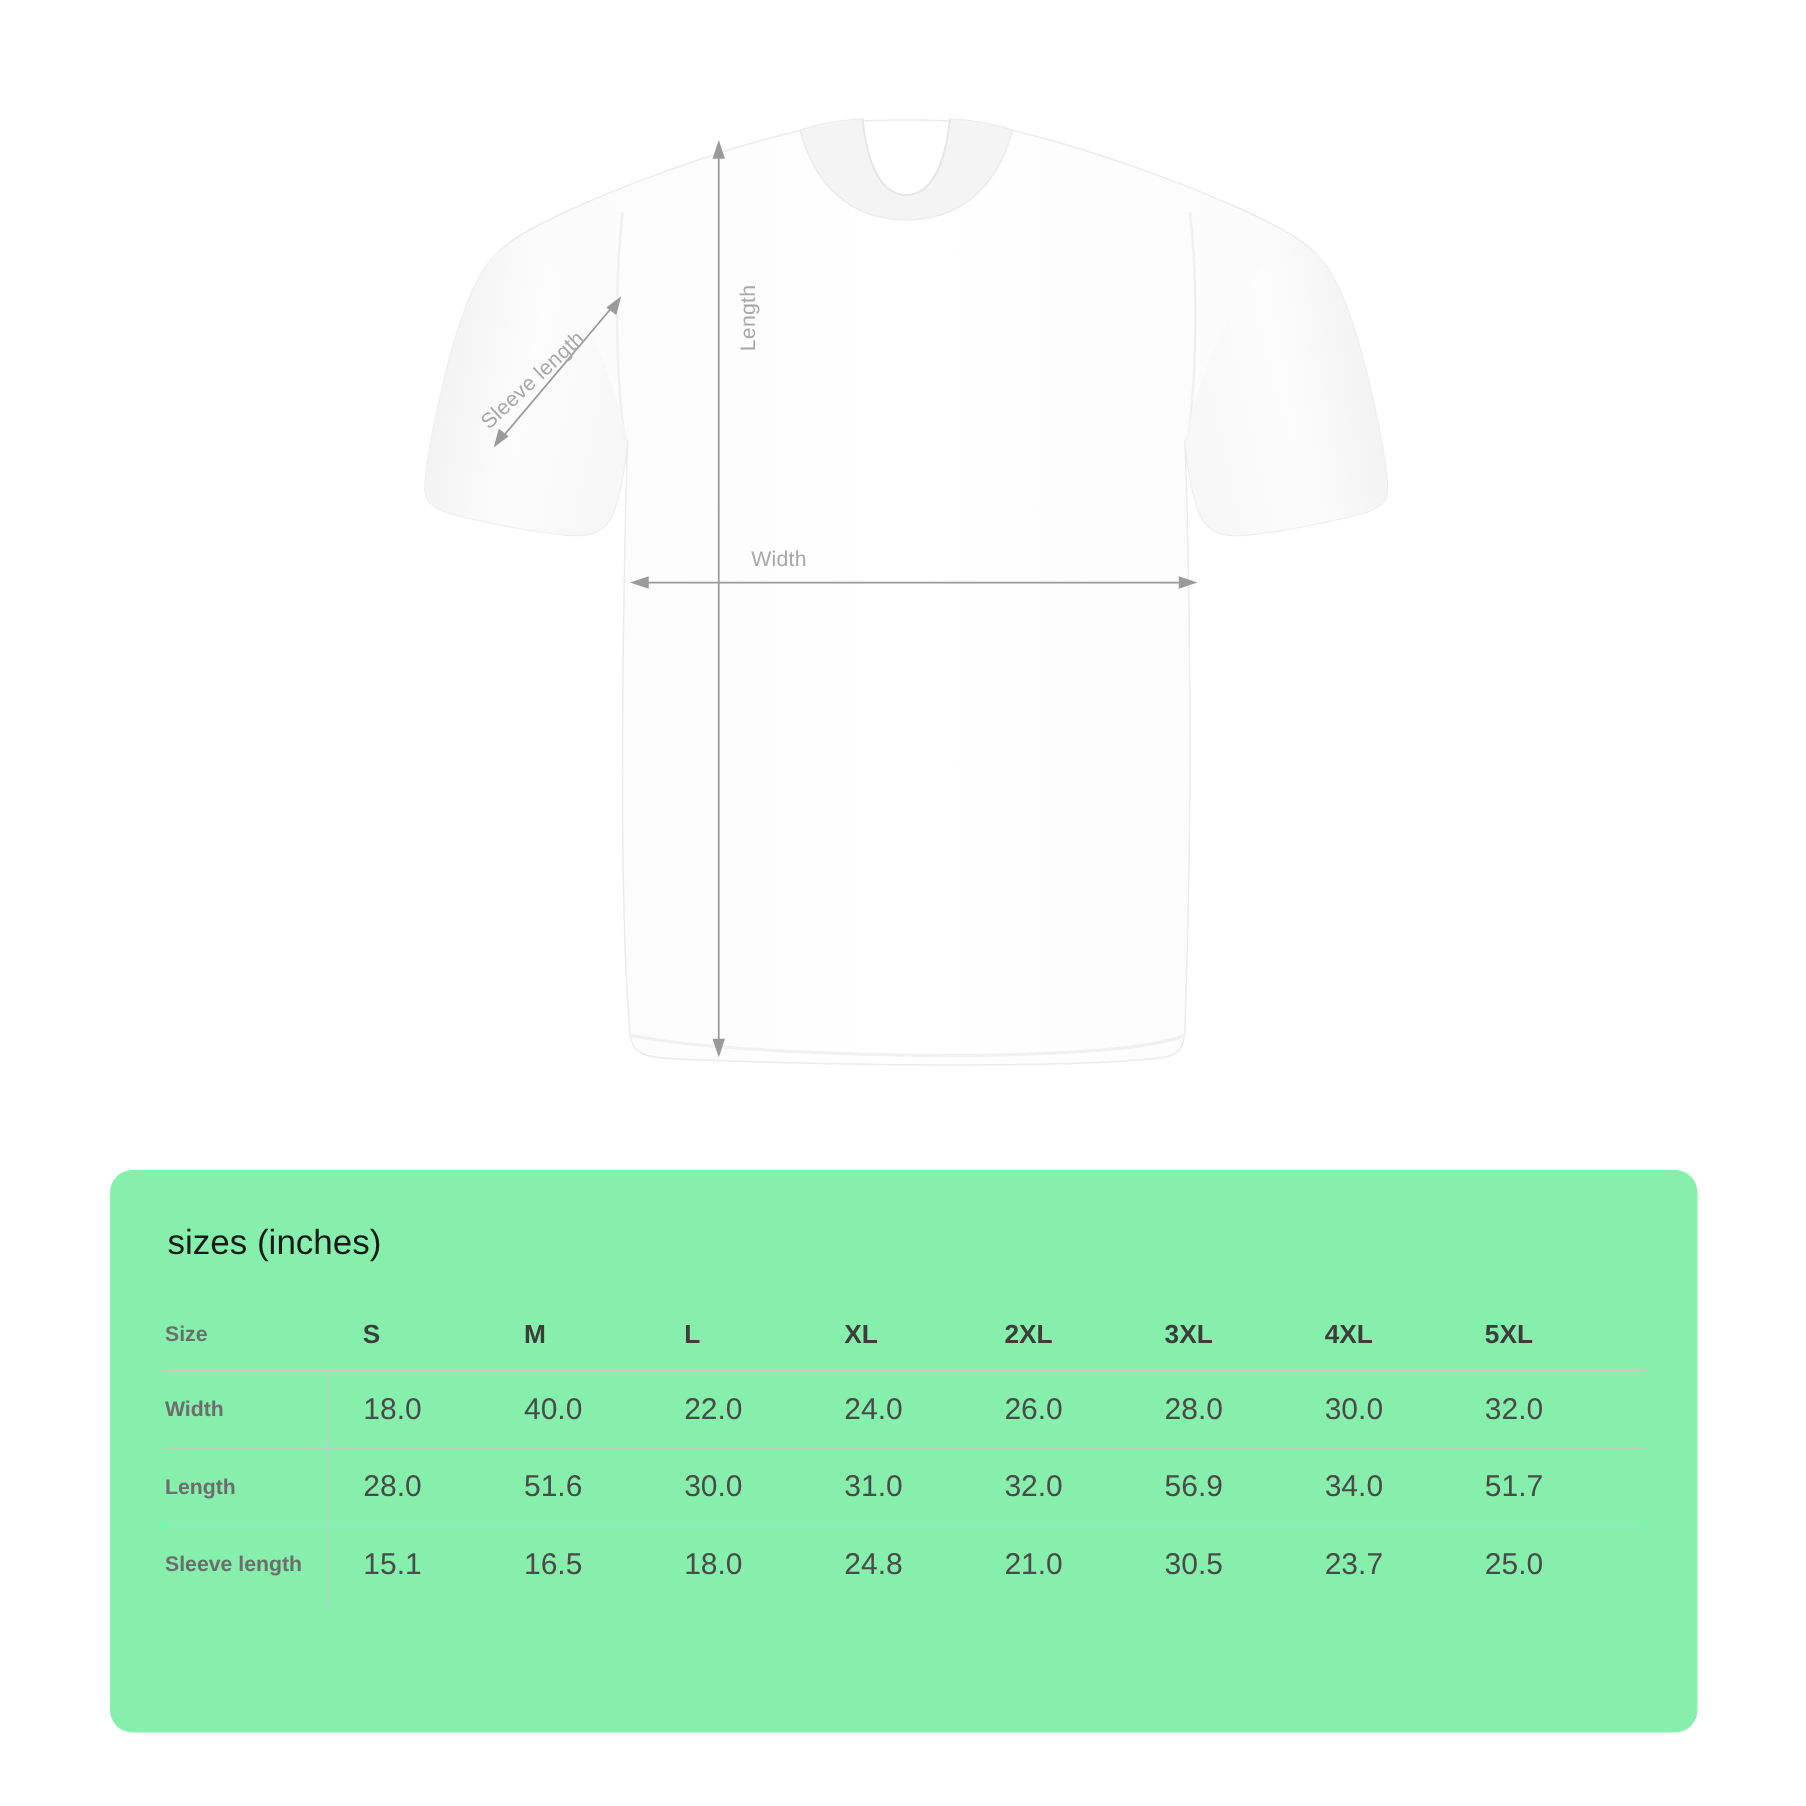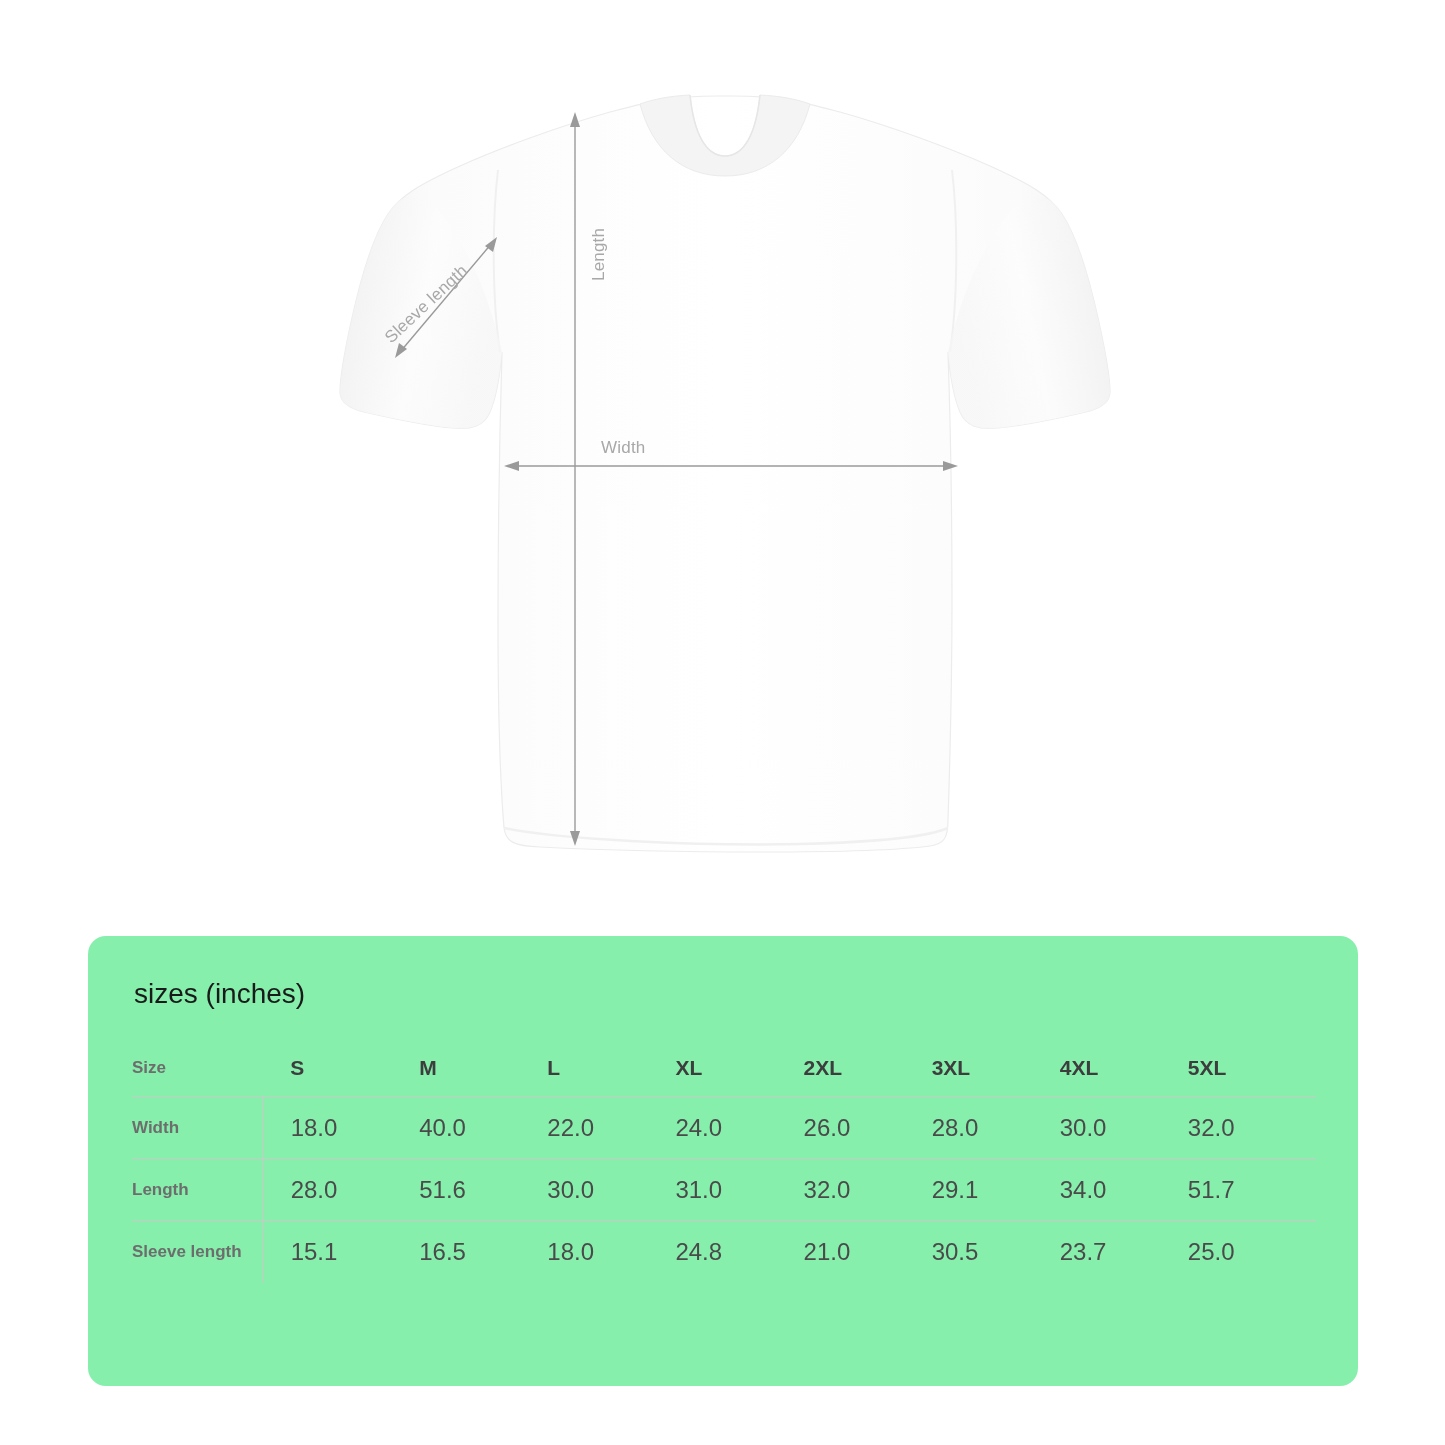--- a/index.html
+++ b/index.html
@@ -260,21 +260,21 @@
         <td class="col-cell">30.0</td>
         <td class="col-cell">32.0</td>
       </tr>
       <tr>
         <td class="row-head">Length</td>
         <td class="col-cell first-col">28.0</td>
         <td class="col-cell">51.6</td>
         <td class="col-cell">30.0</td>
         <td class="col-cell">31.0</td>
         <td class="col-cell">32.0</td>
-        <td class="col-cell">29.1</td>
+        <td class="col-cell">56.9</td>
         <td class="col-cell">34.0</td>
         <td class="col-cell">51.7</td>
       </tr>
       <tr>
         <td class="row-head">Sleeve length</td>
         <td class="col-cell first-col">15.1</td>
         <td class="col-cell">16.5</td>
         <td class="col-cell">18.0</td>
         <td class="col-cell">24.8</td>
         <td class="col-cell">21.0</td>

